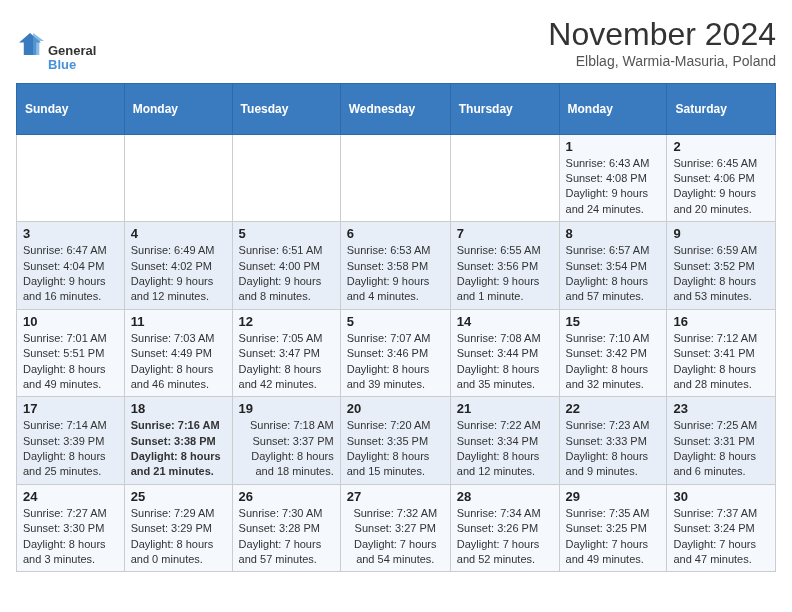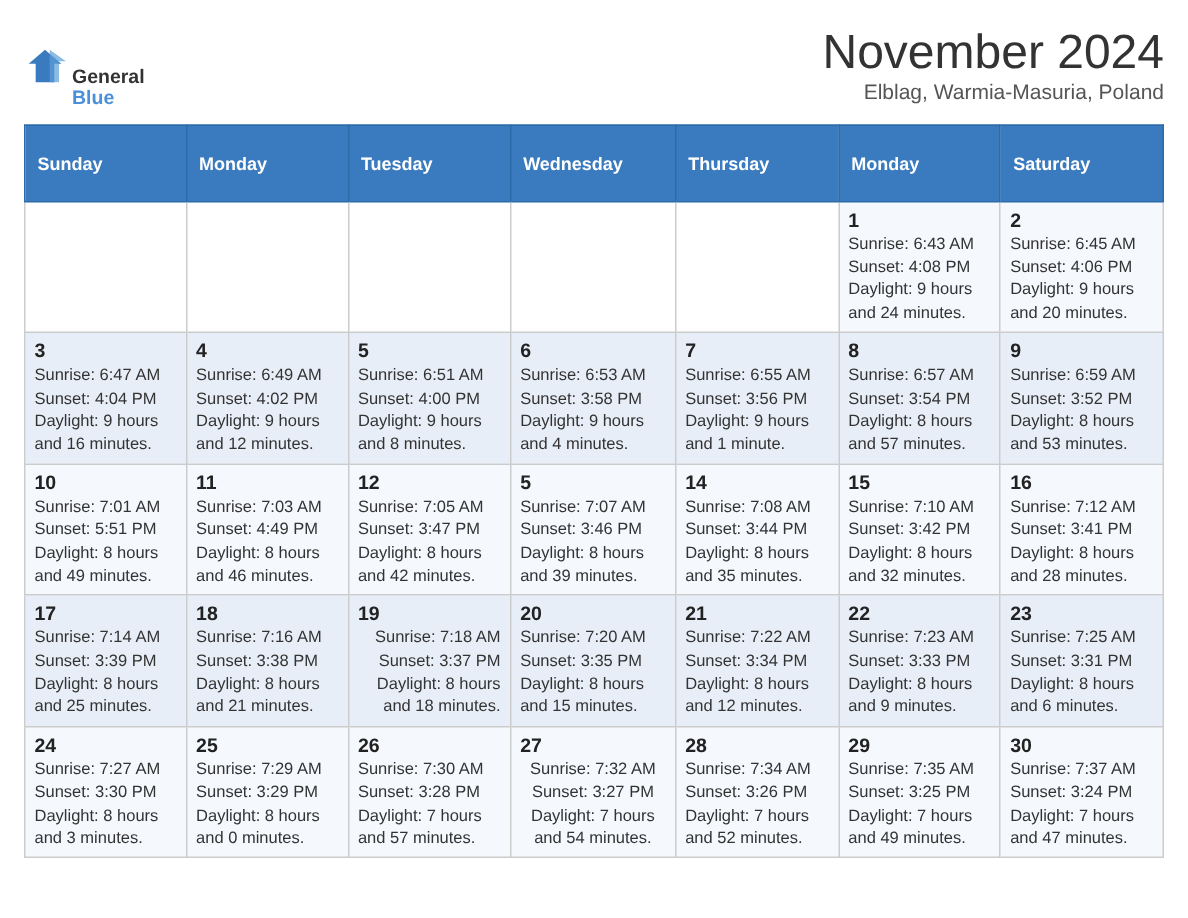--- a/index.html
+++ b/index.html
@@ -232,21 +232,21 @@
       </tr>
       <tr>
         <td>
           <div class="day-num">17</div>
           <div class="day-info" style="white-space: pre-line;">Sunrise: 7:14 AM
 Sunset: 3:39 PM
 Daylight: 8 hours and 25 minutes.</div>
         </td>
         <td>
           <div class="day-num">18</div>
-          <div class="day-info" style="white-space: pre-line;">Sunrise: 7:16 AM
+          <div class="day-info" style="white-space: pre-line; font-weight: bold;">Sunrise: 7:16 AM
 Sunset: 3:38 PM
 Daylight: 8 hours and 21 minutes.</div>
         </td>
         <td>
           <div class="day-num">19</div>
           <div class="day-info" style="white-space: pre-line; text-align: right;">Sunrise: 7:18 AM
 Sunset: 3:37 PM
 Daylight: 8 hours and 18 minutes.</div>
         </td>
         <td>

